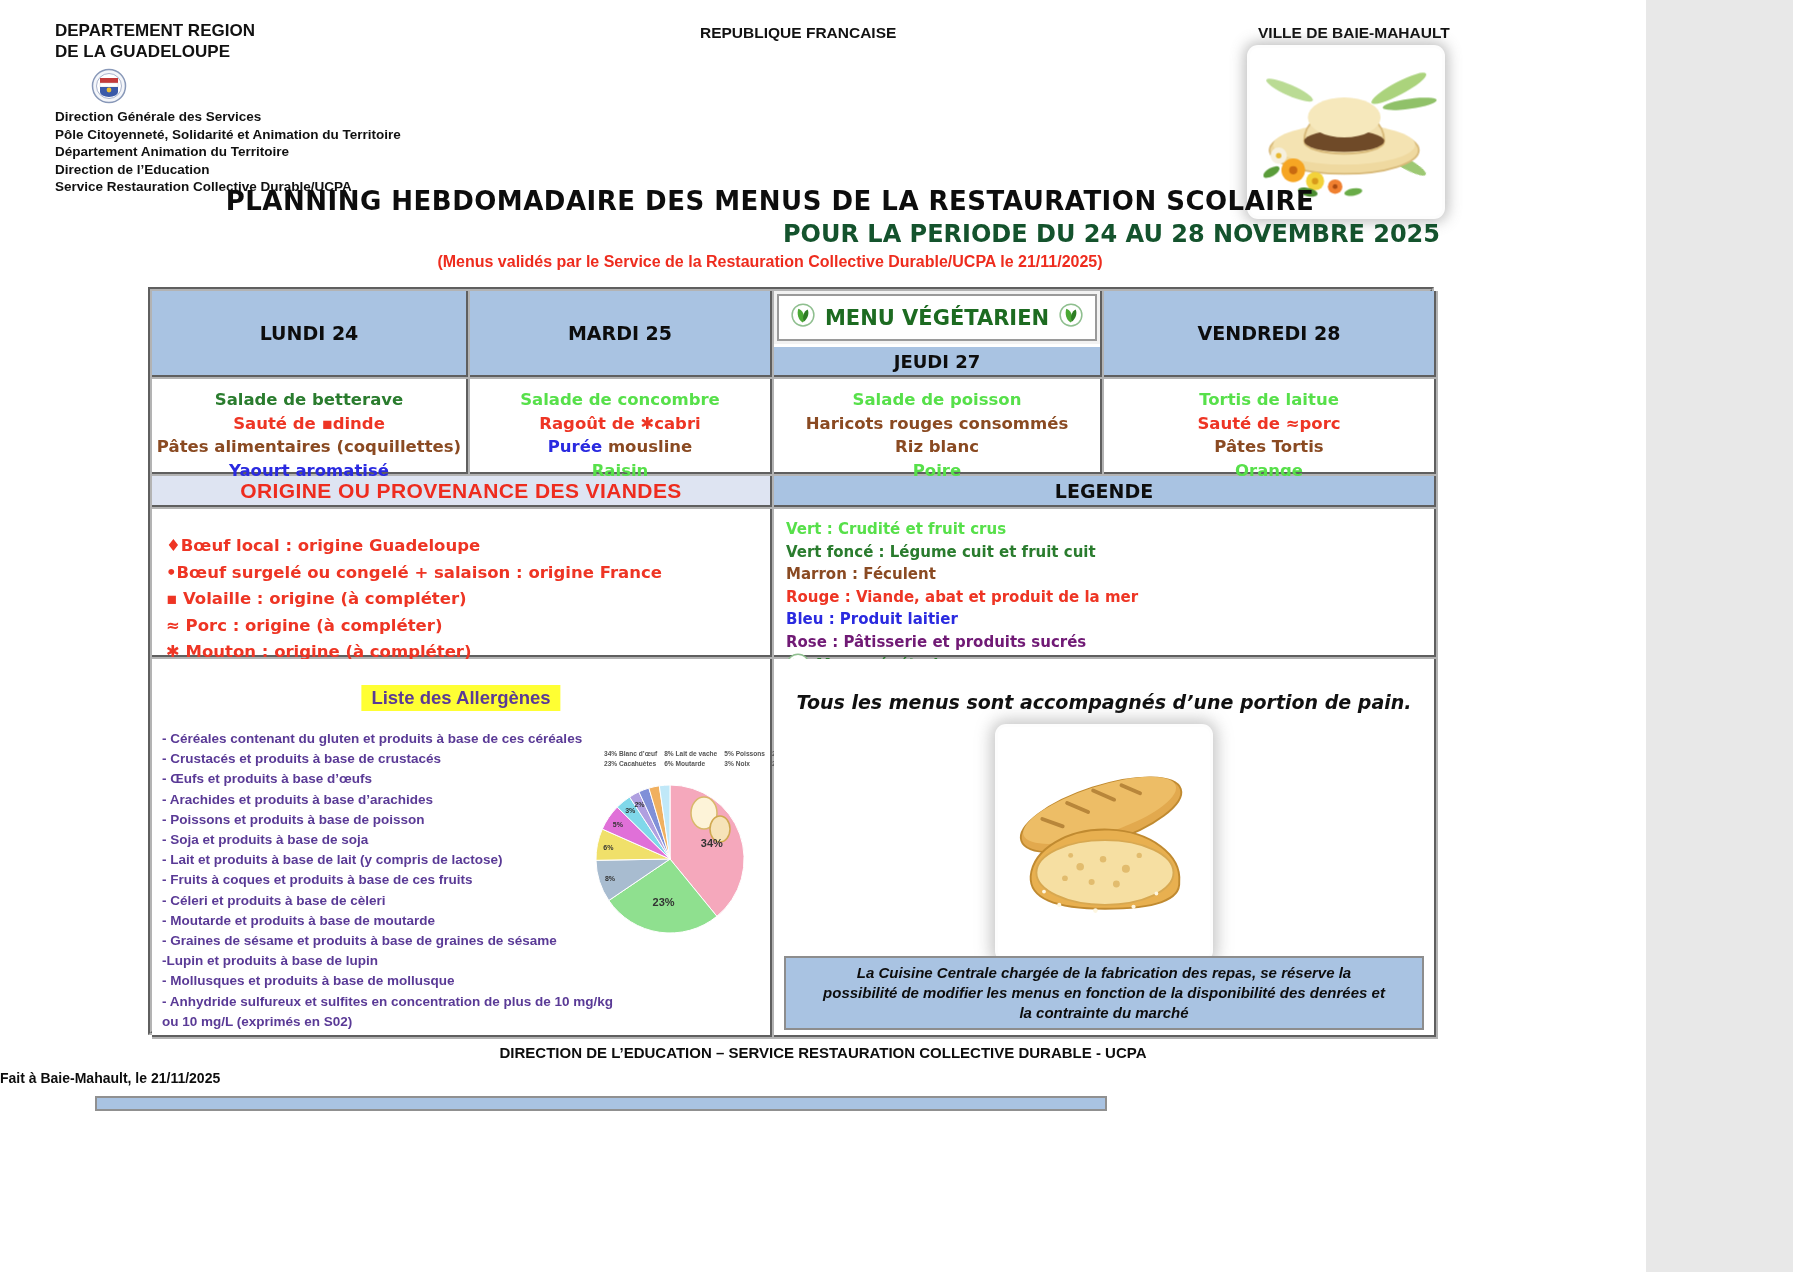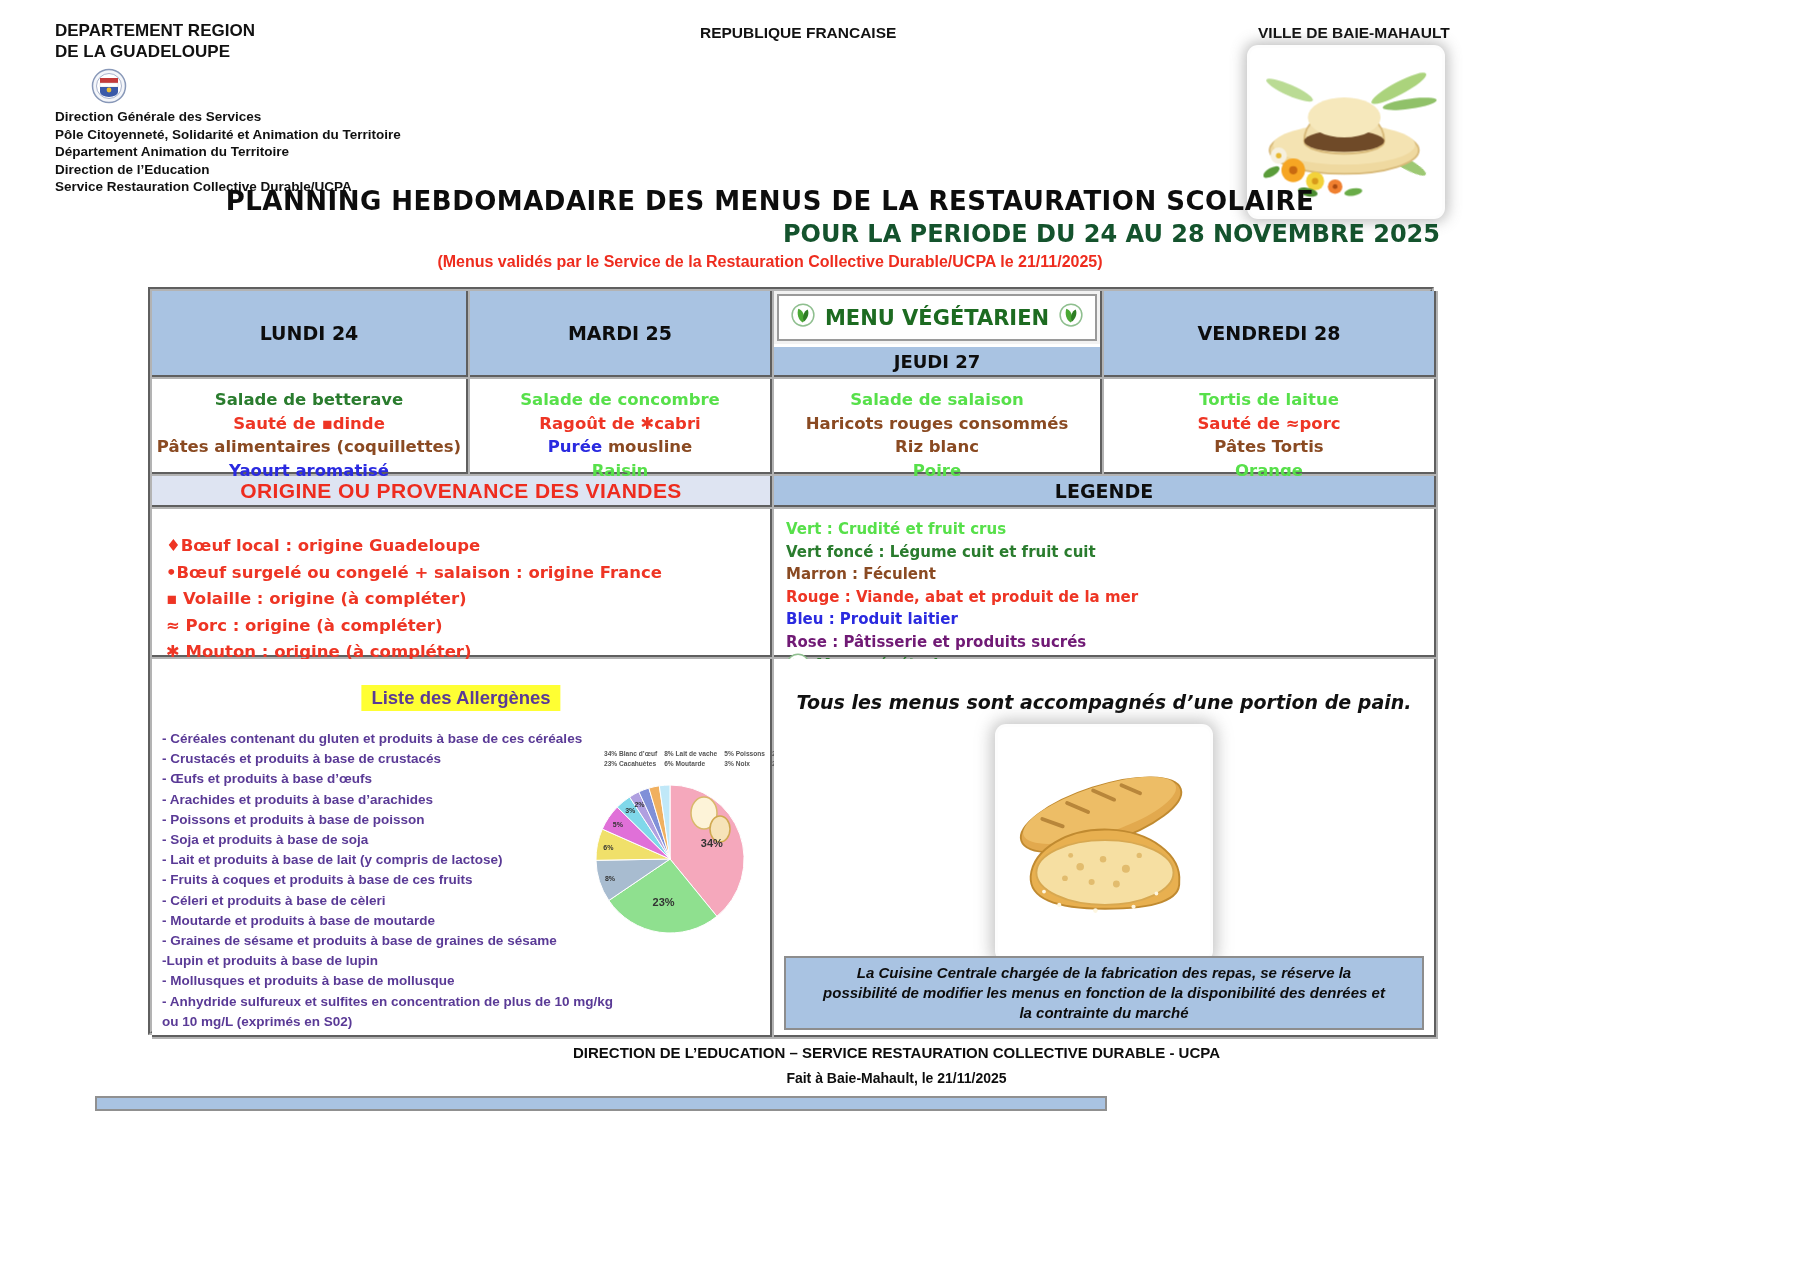--- a/index.html
+++ b/index.html
@@ -1,17 +1,17 @@
 <!DOCTYPE html>
 <html><head>
 <meta charset="utf-8">
 <style>
   * { margin:0; padding:0; box-sizing:border-box; }
   body { background:#e8e8e8; font-family:"Liberation Sans", sans-serif; }
-  .page { position:relative; width:1793px; height:1272px; background:#fff; overflow:hidden;padding-left:7px; }
+  .page { position:relative; width:1646px; height:1272px; background:#fff; overflow:hidden;padding-left:7px; }
 
   
   .hdr-left { position:absolute; left:55px; top:20px; width:540px; }
   .hdr-left-title { font-size:17px; font-weight:bold; line-height:21px; color:#111; }
   .crest { margin:6px 0 4px 36px; display:block; }
   .svc-lines { font-size:13.5px; font-weight:bold; line-height:17.5px; color:#111; }
   .hdr-center { position:absolute; left:700px; top:24px; font-size:15.5px; font-weight:bold; color:#111; }
   .hdr-right { position:absolute; left:1258px; top:24px; font-size:15.5px; font-weight:bold; color:#111; }
   .hat-box { position:absolute; left:1250px; top:48px; width:192px; height:168px; background:#fff;
              border-radius:8px; box-shadow:0 0 0 3px #fdfdfd, 0 0 14px 6px rgba(110,110,110,.45);
@@ -73,21 +73,21 @@
                width:212px; height:232px; background:#fff; border-radius:8px;
                box-shadow:0 0 0 3px #fdfdfd, 0 0 16px 7px rgba(110,110,110,.4);
                display:flex; align-items:center; justify-content:center; }
   .notice-box { position:absolute; left:10px; right:10px; bottom:5px; height:74px; background:#a9c3e2;
                 border:2px solid #8d8d8d; display:flex; align-items:center; justify-content:center;
                 text-align:center; padding:4px 36px; font-size:15px; font-weight:bold; font-style:italic;
                 color:#0d0d0d; line-height:1.35; }
 
   
   .footer1 { position:absolute; left:0; right:0; top:1044px; text-align:center; font-size:15px; font-weight:bold; color:#0d0d0d; }
-  .footer2 { position:absolute; left:0; right:0; top:1070px; text-align:center; font-size:14px; font-weight:bold; color:#0d0d0d; }
+  .footer2 { position:absolute; left:0; right:0; top:1070px; text-align:left; font-size:14px; font-weight:bold; color:#0d0d0d; }
   .next-strip { position:absolute; left:95px; top:1096px; width:1012px; height:15px;
                 background:#a9c3e2; border:2px solid #909090; }
   .pie-label { font-family:"Liberation Sans",sans-serif; font-weight:bold; fill:#333; }
 </style>
 </head>
 <body>
 
 <div class="page">
 
   <div class="hdr-left">
@@ -180,21 +180,21 @@
         <div class="mi"><span style="color: rgb(138, 74, 34);">Pâtes alimentaires (coquillettes)</span></div>
         <div class="mi"><span style="color: rgb(42, 42, 224);">Yaourt aromatisé</span></div>
       </div>
     <div class="cell menu-cell">
         <div class="mi"><span style="color: rgb(87, 224, 74);">Salade de concombre</span></div>
         <div class="mi"><span style="color: rgb(238, 53, 36);">Ragoût de ✱cabri</span></div>
         <div class="mi"><span style="color: rgb(42, 42, 224);">Purée </span><span style="color: rgb(138, 74, 34);">mousline</span></div>
         <div class="mi"><span style="color: rgb(87, 224, 74);">Raisin</span></div>
       </div>
     <div class="cell menu-cell">
-        <div class="mi"><span style="color: rgb(87, 224, 74);">Salade de salaison</span></div>
+        <div class="mi"><span style="color: rgb(87, 224, 74);">Salade de poisson</span></div>
         <div class="mi"><span style="color: rgb(138, 74, 34);">Haricots rouges consommés</span></div>
         <div class="mi"><span style="color: rgb(138, 74, 34);">Riz blanc</span></div>
         <div class="mi"><span style="color: rgb(87, 224, 74);">Poire</span></div>
       </div>
     <div class="cell menu-cell">
         <div class="mi"><span style="color: rgb(87, 224, 74);">Tortis de laitue</span></div>
         <div class="mi"><span style="color: rgb(238, 53, 36);">Sauté de ≈porc</span></div>
         <div class="mi"><span style="color: rgb(138, 74, 34);">Pâtes Tortis</span></div>
         <div class="mi"><span style="color: rgb(87, 224, 74);">Orange</span></div>
       </div>

